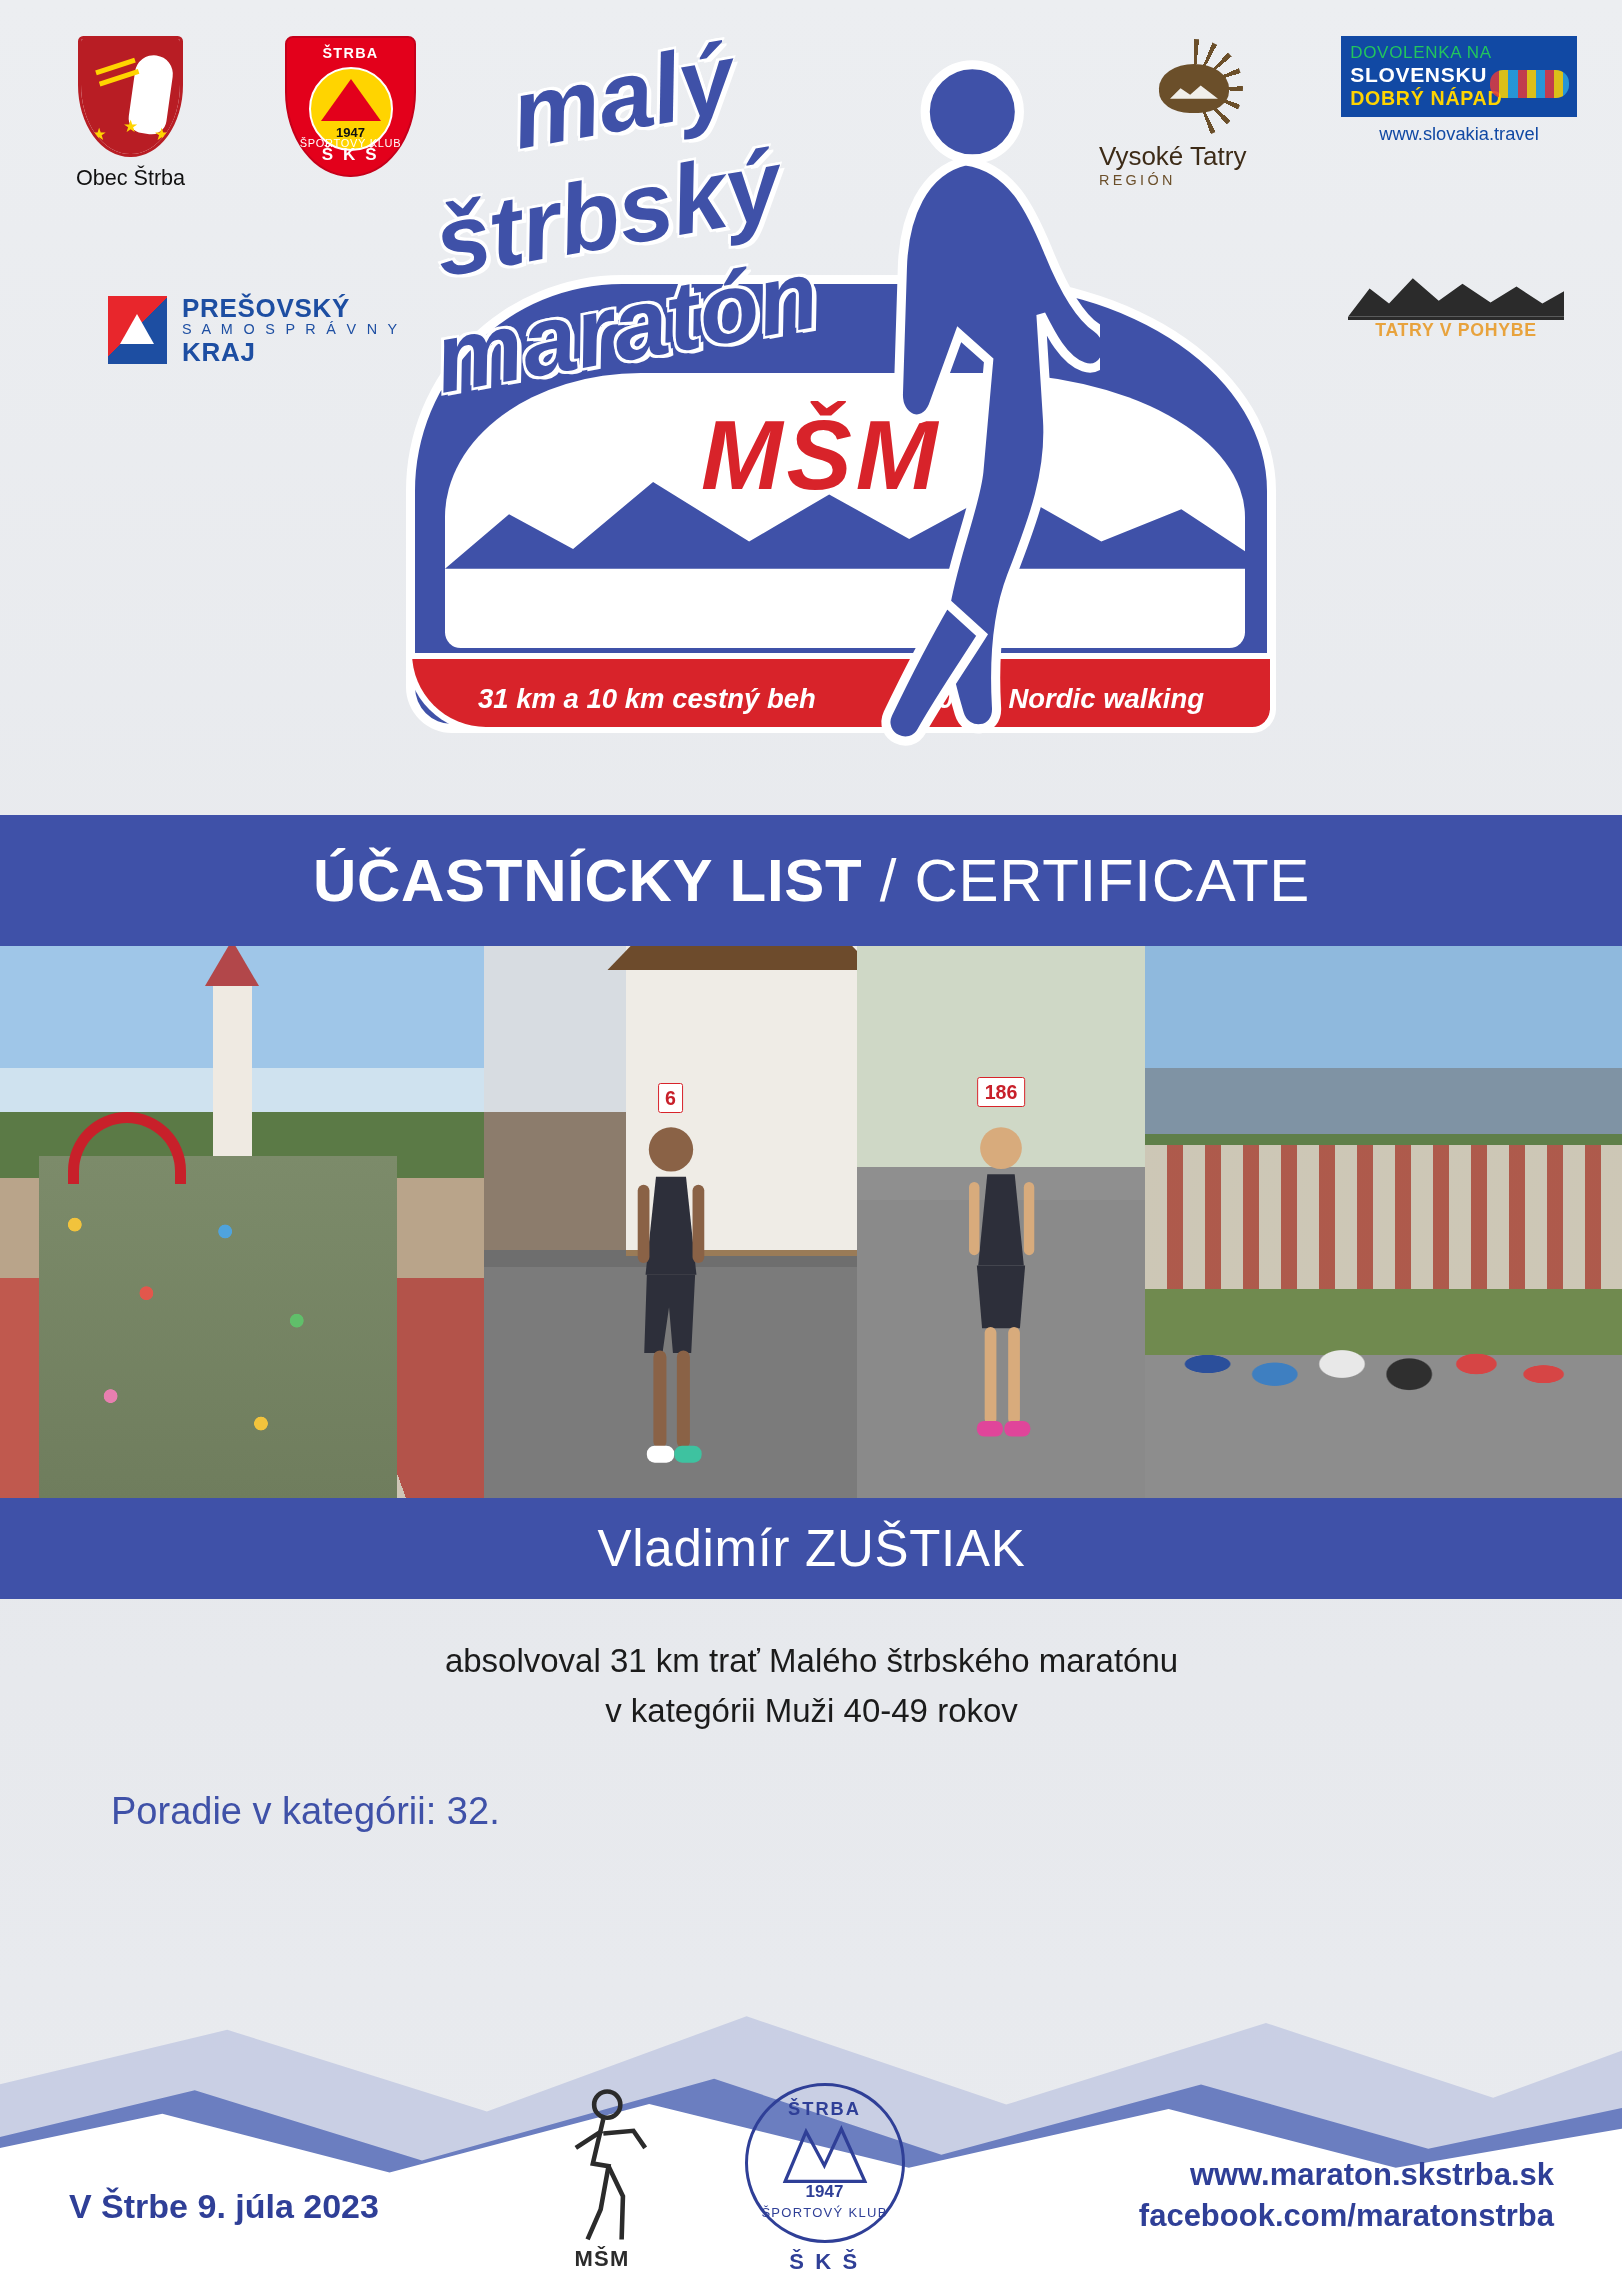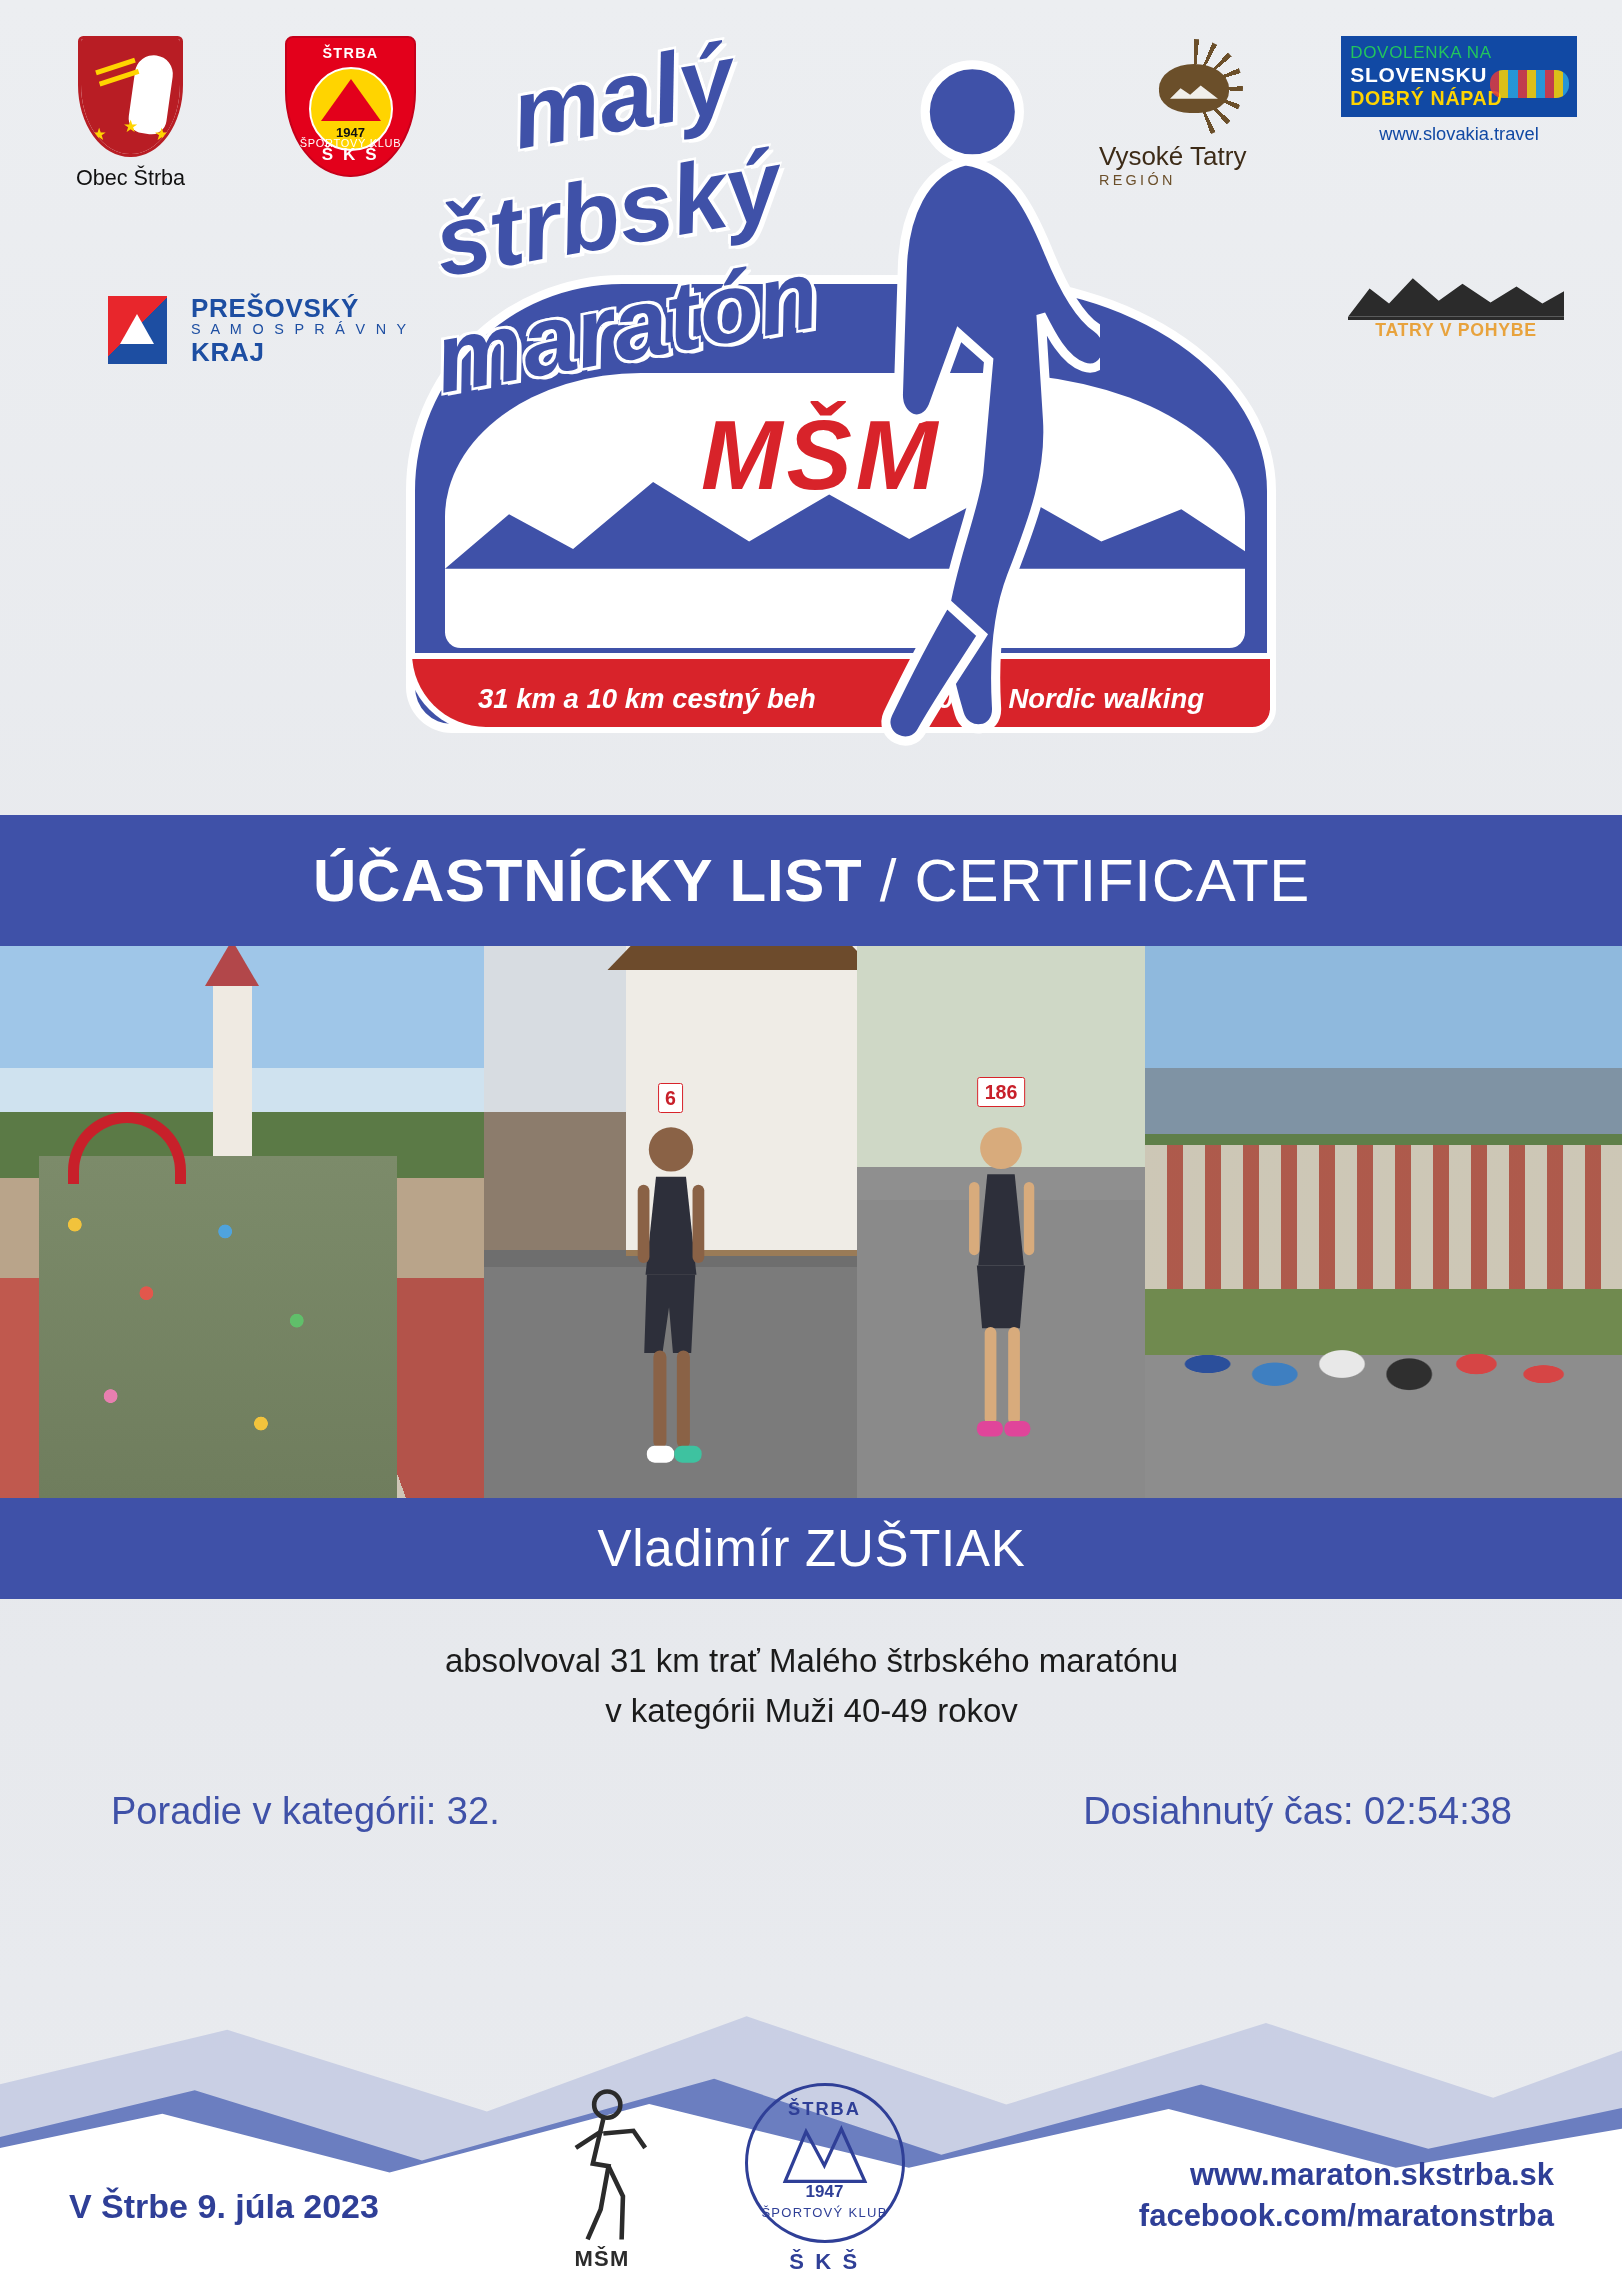--- a/index.html
+++ b/index.html
@@ -107,21 +107,21 @@
     font-size: 11px; letter-spacing: 0.7px;
   }
   .sks-badge .bottom-tx {
     position: absolute; left: 0; bottom: 10.5px; width: 100%;
     font-size: 17px; font-weight: bold; letter-spacing: 2.6px;
   }
 
   .logo-psk {
     position: absolute;
     left: 72px; top: 294px;
-    display: flex; align-items: center; gap: 24px; padding-left: 36px;
+    display: flex; align-items: center; gap: 15px; padding-left: 36px;
   }
   .psk-mark {
     width: 59px; height: 68px;
     background: linear-gradient(135deg, #e8262c 0%, #e8262c 48%, #1d4ea2 48%, #1d4ea2 100%);
     position: relative;
   }
   .psk-mark::after {
     content: "";
     position: absolute; left: 11.8px; top: 18.3px;
     width: 0; height: 0;
@@ -656,24 +656,20 @@
   <div class="body-text">
     <div class="ln">absolvoval 31 km trať Malého štrbského maratónu</div>
     <div class="ln">v kategórii Muži 40-49 rokov</div>
   </div>
 
   <div class="results">
     <div>
       <span>Poradie v kategórii:</span>
       <span>32.</span>
     </div>
-    <div>
-      <span>Dosiahnutý čas:</span>
-      <span>02:54:38</span>
-    </div>
   </div>
 
   <div class="wave">
     <div class="w-back"></div>
     <div class="w-mid"></div>
     <div class="w-front"></div>
   </div>
 
   <div class="footer">
     <div class="foot-date">V Štrbe 9. júla 2023</div>

